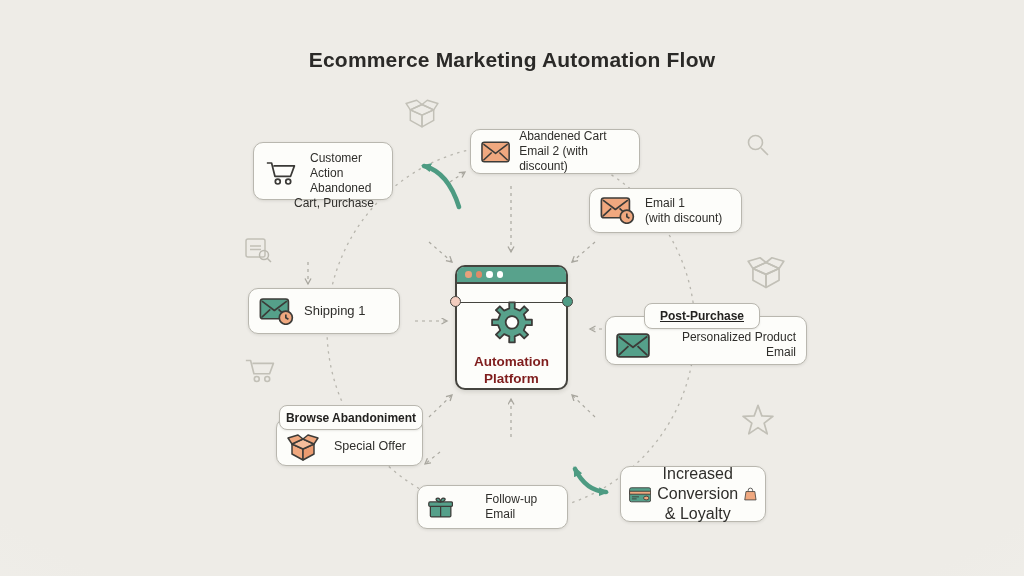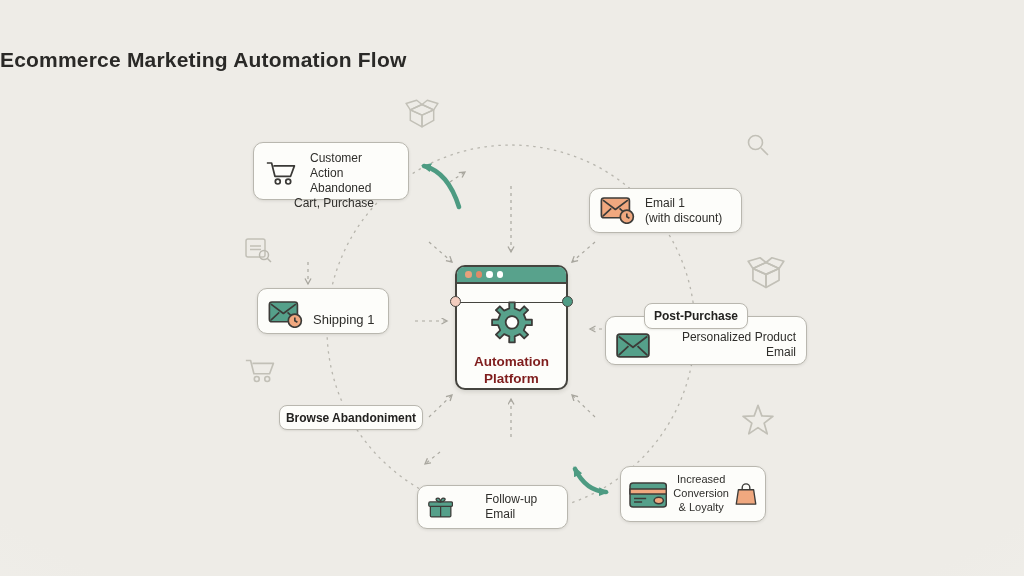--- a/index.html
+++ b/index.html
@@ -2,21 +2,21 @@
 <html><head>
 <meta charset="utf-8">
 <style>
   html,body{margin:0;padding:0;}
   .canvas{
     position:relative;width:1024px;height:576px;overflow:hidden;
     background:radial-gradient(120% 125% at 50% 45%, #eeece7 55%, #f4f3ef 90%, #fbfaf7 100%);
     font-family:"Liberation Sans",sans-serif;color:#2f2e2b;
   }
   .title{
-    position:absolute;top:48px;left:0;width:100%;text-align:left;
+    position:absolute;top:48px;left:0;width:100%;text-align:center;
     font-size:21px;font-weight:bold;color:#2a2927;letter-spacing:.2px;
   }
   svg.connectors{position:absolute;left:0;top:0;z-index:1;}
   .deco{position:absolute;z-index:1;}
   .node{
     position:absolute;z-index:2;box-sizing:border-box;
     background:#fdfdfa;border:1.5px solid #b9b7af;border-radius:10px;
     box-shadow:0 1px 3px rgba(60,58,50,.12);
     display:flex;align-items:center;gap:9px;padding:5px 10px;
   }
@@ -126,51 +126,64 @@
         <path d="M27 11 V21 L16 27 V16 Z"></path>
       <path d="M5 11 L16 6 L27 11 L16 16 Z"></path>
       <path d="M5 11 L1 5 L11 2 L16 6 Z"></path>
         <path d="M27 11 L31 5 L21 2 L16 6 Z"></path>
     </g>
   </svg>
   <svg class="deco" style="left:740px;top:404px" width="36" height="32" viewBox="0 0 32 28">
     <polygon points="16,1 19.4,10.3 29.3,10.7 21.5,16.8 24.2,26.3 16,20.8 7.8,26.3 10.5,16.8 2.7,10.7 12.6,10.3" fill="none" stroke="#c2c0b7" stroke-width="1.5" stroke-linejoin="round"></polygon>
   </svg>
 
-  <div class="node ca" style="left:253px;top:142px;width:156px;height:58px;">
+  <div class="node ca" style="left:253px;top:142px;width:140px;height:58px;">
     <svg class="ca-icon" width="38" height="29" viewBox="0 0 40 30">
       <g fill="none" stroke="#3a3936" stroke-width="1.8" stroke-linejoin="round">
         <path d="M3 5 H8 L11.5 19 H28 L32 8 H10"></path>
         <circle cx="14.5" cy="24.5" r="2.6"></circle>
           <circle cx="25.5" cy="24.5" r="2.6"></circle>
       </g>
     </svg>
     <div class="txt l1">Customer Action</div>
     <div class="txt l2">Abandoned</div>
     <div class="txt l3">Cart, Purchase</div>
   </div>
 
+  <div class="node" style="left:470px;top:129px;width:170px;height:45px;">
+    <svg width="32" height="24" viewBox="0 0 30 22">
+      <g stroke="#3c3b38" stroke-width="1.6" stroke-linejoin="round" fill="#f0a87f">
+        <rect x="1" y="1" width="28" height="20" rx="2.5"></rect>
+        <path d="M2.5 3 L15 12.5 L27.5 3" fill="none"></path>
+        <path d="M2.5 19.5 L11 11.5 M27.5 19.5 L19 11.5" fill="none"></path>
+      </g>
+    </svg>
+    <div class="txt">
+      <div>Abandened Cart</div>
+      <div>Email 2 (with discount)</div>
+    </div>
+  </div>
 
   <div class="node" style="left:589px;top:188px;width:153px;height:45px;">
     <svg width="36" height="27" viewBox="0 0 34 26">
       <g stroke="#3c3b38" stroke-width="1.6" stroke-linejoin="round" fill="#f0a87f">
         <rect x="1" y="1" width="27" height="19" rx="2.5"></rect>
         <path d="M2.5 3 L14.5 12 L26.5 3" fill="none"></path>
         <path d="M2.5 18.5 L10.5 11 M26.5 18.5 L18.5 11" fill="none"></path>
         <circle cx="25.5" cy="19" r="6.3"></circle>
         <path d="M25.5 15.8 V19 L28 20.5" fill="none"></path>
       </g>
     </svg>
     <div class="txt">
       <div>Email 1</div>
       <div>(with discount)</div>
     </div>
   </div>
 
-  <div class="node" style="left:257px;top:288px;width:132px;height:46px;align-items:flex-end;">
+  <div class="node" style="left:248px;top:288px;width:152px;height:46px;">
     <svg width="36" height="27" viewBox="0 0 34 26">
       <g stroke="#3c3b38" stroke-width="1.6" stroke-linejoin="round" fill="#55a08a">
         <rect x="1" y="1" width="27" height="19" rx="2.5"></rect>
         <path d="M2.5 3 L14.5 12 L26.5 3" fill="none"></path>
         <path d="M2.5 18.5 L10.5 11 M26.5 18.5 L18.5 11" fill="none"></path>
         <circle cx="25.5" cy="19" r="6.3" fill="#f0a87f"></circle>
         <path d="M25.5 15.8 V19 L28 20.5" fill="none"></path>
       </g>
     </svg>
     <div class="txt" style="font-size:13px">Shipping 1</div>
@@ -189,36 +202,48 @@
     <svg class="p-gear" width="56" height="56" viewBox="-30 -30 60 60">
       <path d="M18.7,-3.6 L26.7,-3.8 L26.7,3.8 L18.7,3.6 L15.8,10.6 L21.6,16.3 L16.3,21.6 L10.6,15.8 L3.6,18.7 L3.8,26.7 L-3.8,26.7 L-3.6,18.7 L-10.6,15.8 L-16.3,21.6 L-21.6,16.3 L-15.8,10.6 L-18.7,3.6 L-26.7,3.8 L-26.7,-3.8 L-18.7,-3.6 L-15.8,-10.6 L-21.6,-16.3 L-16.3,-21.6 L-10.6,-15.8 L-3.6,-18.7 L-3.8,-26.7 L3.8,-26.7 L3.6,-18.7 L10.6,-15.8 L16.3,-21.6 L21.6,-16.3 L15.8,-10.6 Z" fill="#57a18b" stroke="#3c3b38" stroke-width="2.4" stroke-linejoin="round"></path>
       <circle r="8.5" fill="#ffffff" stroke="#3c3b38" stroke-width="2.4"></circle>
     </svg>
     <div class="p-label">
       <div>Automation</div>
       <div>Platform</div>
     </div>
   </div>
 
-  <div class="tab" style="left:644px;top:303px;width:104px;height:26px;">Post-Purchase</div>
+  <div class="tab" style="left:644px;top:303px;width:116px;height:26px;text-decoration:underline;">Post-Purchase</div>
   <div class="node" style="left:605px;top:316px;width:202px;height:49px;padding-top:14px;">
     <svg width="34" height="25" viewBox="0 0 30 22">
       <g stroke="#3c3b38" stroke-width="1.6" stroke-linejoin="round" fill="#55a08a">
         <rect x="1" y="1" width="28" height="20" rx="2.5"></rect>
         <path d="M2.5 3 L15 12.5 L27.5 3" fill="none"></path>
         <path d="M2.5 19.5 L11 11.5 M27.5 19.5 L19 11.5" fill="none"></path>
       </g>
     </svg>
     <div class="txt right-txt" style="flex:1">
       <div>Personalized Product</div>
       <div>Email</div>
     </div>
   </div>
 
   <div class="tab" style="left:279px;top:405px;width:144px;height:25px;">Browse Abandoniment</div>
+  <div class="node" style="left:276px;top:418px;width:147px;height:48px;padding-top:14px;">
+    <svg width="32" height="28" viewBox="0 0 32 28">
+      <g stroke="#3c3b38" stroke-width="1.5" stroke-linejoin="round" fill="#f0a87f">
+        <path d="M5 11 V21 L16 27 V16 Z"></path>
+          <path d="M27 11 V21 L16 27 V16 Z" fill="#eb9b70"></path>
+        <path d="M5 11 L16 6 L27 11 L16 16 Z" fill="#f5bd9b"></path>
+        <path d="M5 11 L1 5 L11 2 L16 6 Z"></path>
+          <path d="M27 11 L31 5 L21 2 L16 6 Z"></path>
+      </g>
+    </svg>
+    <div class="txt" style="font-size:12.5px;flex:1;text-align:center;">Special Offer</div>
+  </div>
 
   <div class="node" style="left:417px;top:485px;width:151px;height:44px;gap:32px;">
     <svg width="30" height="27" viewBox="0 0 32 28">
       <g stroke="#3c3b38" stroke-width="1.6" stroke-linejoin="round" fill="#55a08a">
         <rect x="3" y="12" width="26" height="14" rx="1.5"></rect>
         <rect x="1" y="7" width="30" height="5.5" rx="1.5"></rect>
         <path d="M16 7 C10 7 8.5 2 12.5 2 C15.5 2 16 7 16 7 Z"></path>
         <path d="M16 7 C22 7 23.5 2 19.5 2 C16.5 2 16 7 16 7 Z"></path>
         <path d="M16 12.5 V26" fill="none"></path>
       </g>
@@ -230,21 +255,21 @@
 
   <div class="node" style="left:620px;top:466px;width:146px;height:56px;gap:6px;padding:5px 8px;">
     <svg width="40" height="29" viewBox="0 0 38 28">
       <g stroke="#3c3b38" stroke-width="1.5" stroke-linejoin="round">
         <rect x="1" y="2.5" width="36" height="24" rx="3" fill="#55a08a"></rect>
         <rect x="1" y="8.5" width="36" height="5" fill="#f0a87f"></rect>
         <path d="M5 18 H17 M5 21.5 H13" fill="none"></path>
         <ellipse cx="29.5" cy="20" rx="4.6" ry="3.2" fill="#f0a87f"></ellipse>
       </g>
     </svg>
-    <div class="txt center-txt" style="flex:1;font-size:11px;">
+    <div class="txt center-txt" style="flex:1;font-size:16px;">
       <div>Increased</div>
       <div>Conversion</div>
       <div>&amp; Loyalty</div>
     </div>
     <svg width="23" height="28" viewBox="0 0 26 30">
       <g stroke="#3c3b38" stroke-width="1.6" stroke-linejoin="round" fill="#f0a87f">
         <path d="M4 10 H22 L24.5 27 H1.5 Z"></path>
         <path d="M8.5 10 V7.5 a4.5 4.5 0 0 1 9 0 V10" fill="none"></path>
       </g>
     </svg>

